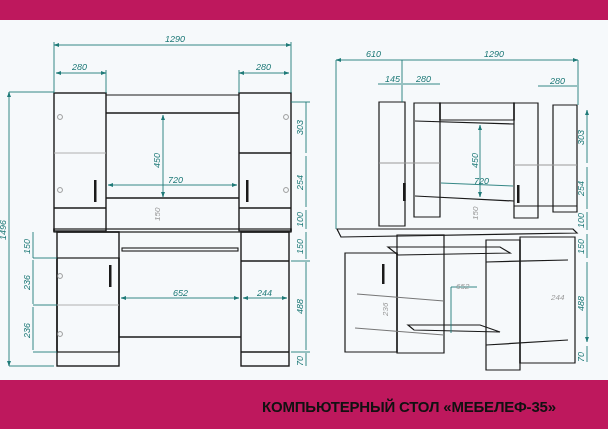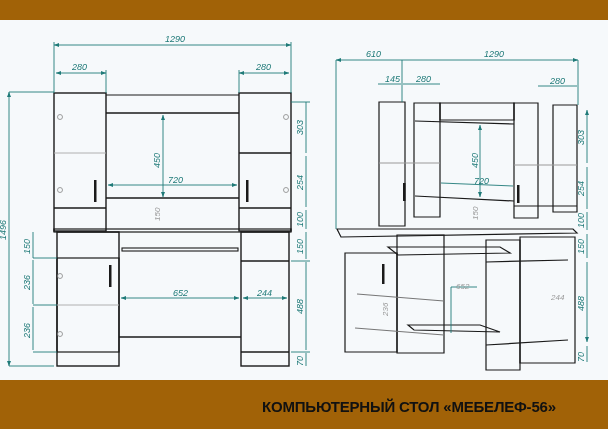--- a/index.html
+++ b/index.html
@@ -1,19 +1,19 @@
 <!DOCTYPE html>
 <html><head>
 <meta charset="utf-8">
 <style>
   html, body { margin: 0; padding: 0; background: #ffffff; }
   .page {
     position: relative;
     width: 608px; height: 429px;
-    background: #a16207;
+    background: #be185d;
     overflow: hidden;
     font-family: "Liberation Sans", sans-serif;
   }
   .drawing-bg {
     position: absolute; left: 0; top: 20px; width: 608px; height: 360px;
     background: #f6f9fb;
   }
   svg { position: absolute; left: 0; top: 0; }
   .dim-text {
     font-family: "Liberation Sans", sans-serif;
@@ -243,14 +243,14 @@
     <text class="dim-text" x="584" y="196" transform="rotate(-90 584 196)">254</text>
     <text class="dim-text" x="584" y="228" transform="rotate(-90 584 228)">100</text>
     <text class="dim-text" x="584" y="254" transform="rotate(-90 584 254)">150</text>
     <text class="dim-text" x="584" y="311" transform="rotate(-90 584 311)">488</text>
     <text class="dim-text" x="584" y="362" transform="rotate(-90 584 362)">70</text>
     <text class="dim-text-gray" x="456" y="289">652</text>
     <text class="dim-text-gray" x="551" y="300">244</text>
     <text class="dim-text-gray" x="388" y="316" transform="rotate(-90 388 316)">236</text>
   </svg>
 
-  <div class="caption">КОМПЬЮТЕРНЫЙ СТОЛ «МЕБЕЛЕФ-56»</div>
+  <div class="caption">КОМПЬЮТЕРНЫЙ СТОЛ «МЕБЕЛЕФ-35»</div>
 </div>
 
 </body></html>

